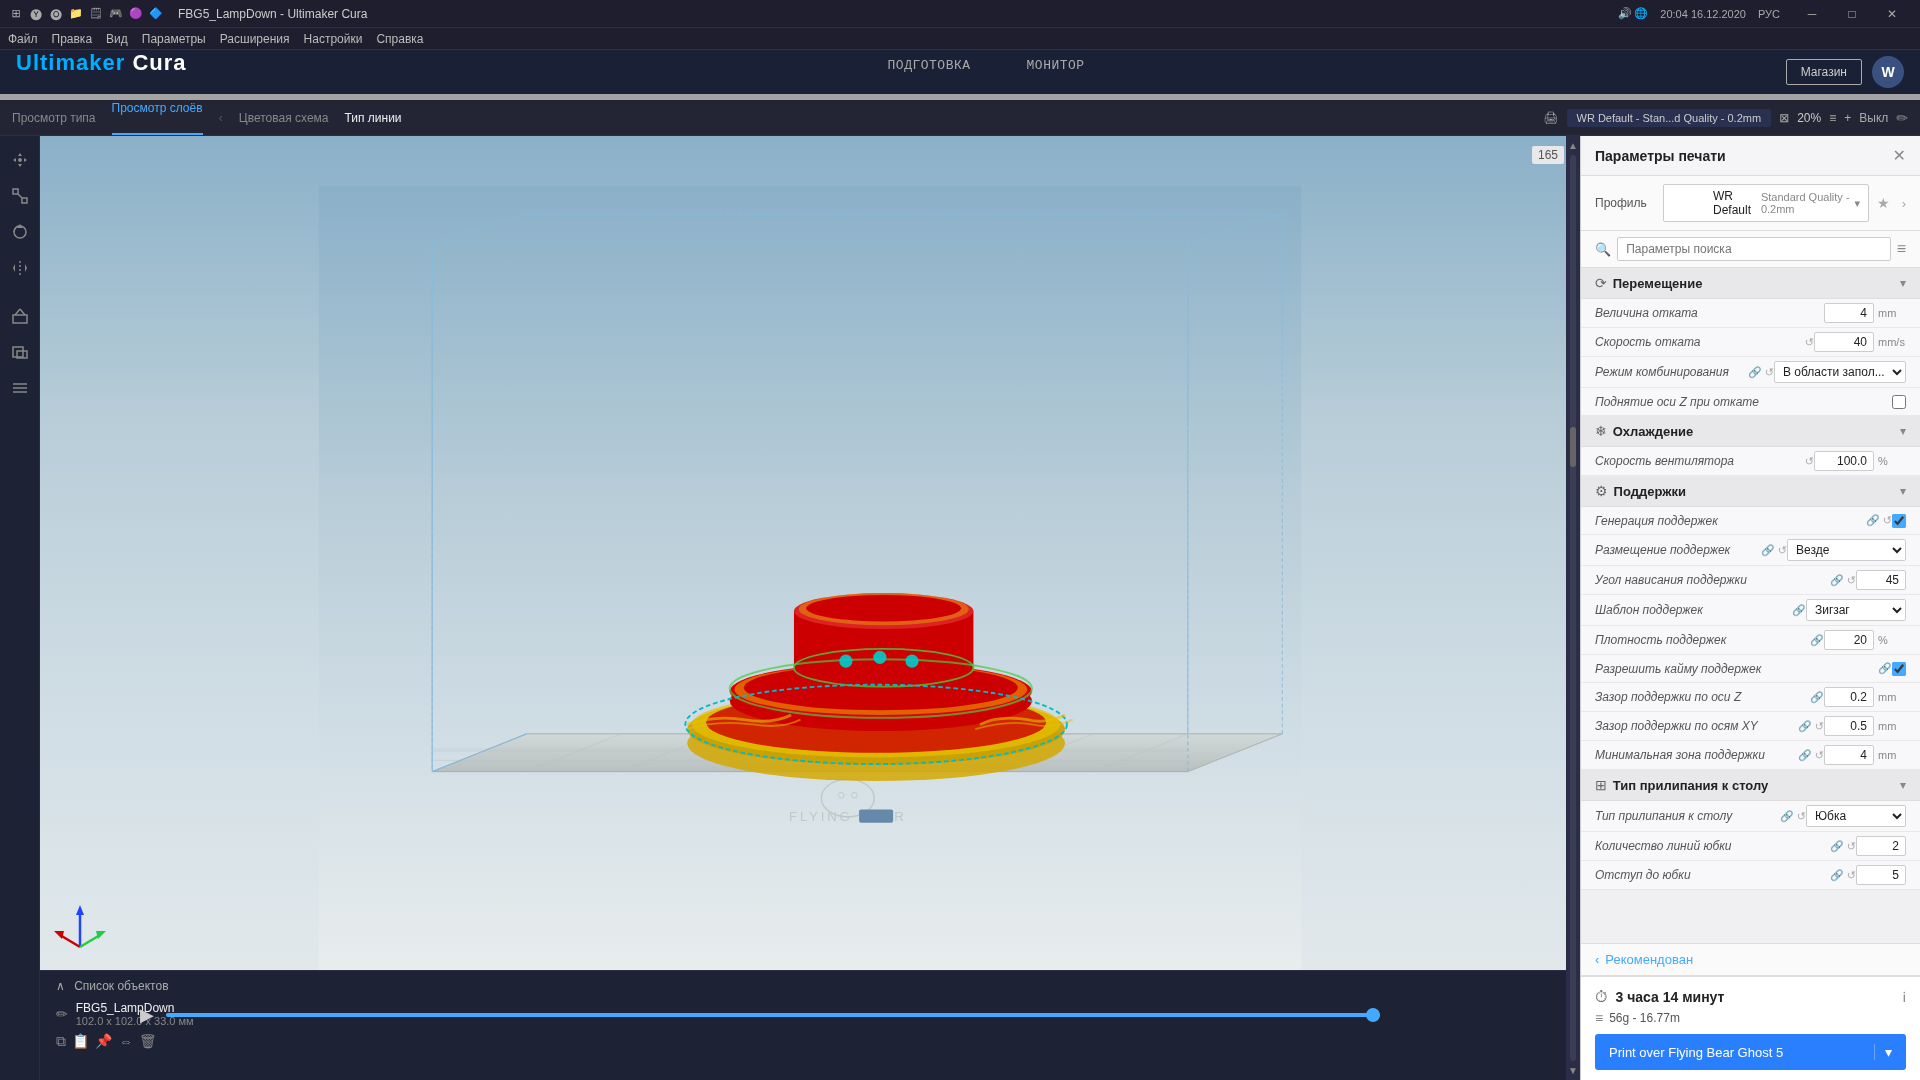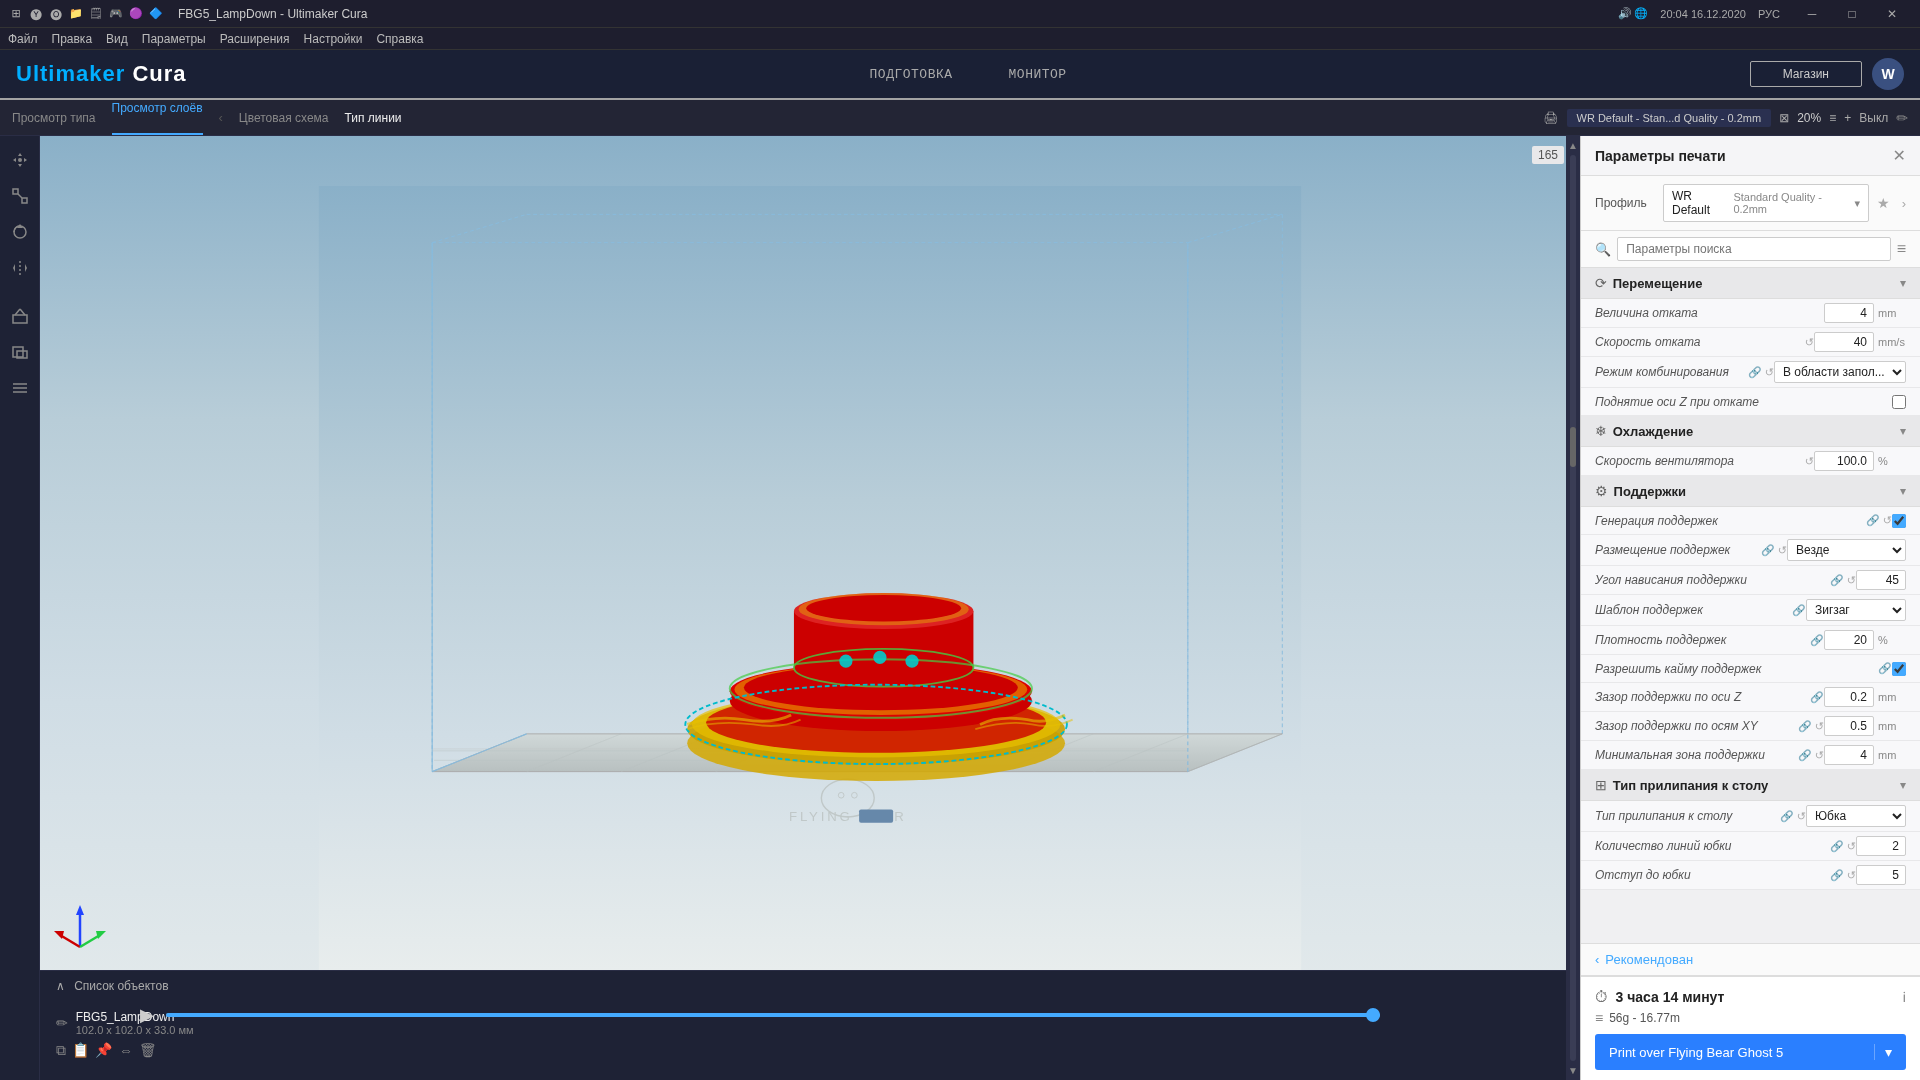--- a/index.html
+++ b/index.html
@@ -19,30 +19,30 @@
     #titlebar .win-ctrl { width: 40px; height: 28px; display: flex; align-items: center; justify-content: center; color: #aaa; font-size: 12px; cursor: pointer; }
 
     
     #menubar {
       height: 22px; background: #1e1e2e; display: flex; align-items: center; padding: 0 8px; gap: 14px; border-bottom: 1px solid #333;
     }
     #menubar span { font-size: 12px; color: #bbb; cursor: pointer; }
 
     
     #topnav {
-      height: 50px; background: #1a2035; display: flex; align-items: center; justify-content: space-between; padding: 0 16px;
-      border-bottom: 2px solid #a3a3a3;
+      height: 50px; background: #1a2035; display: flex; justify-content: space-between; padding: 0 16px;
+      border-bottom: 6px solid #a3a3a3;
     }
     #topnav .logo { font-size: 22px; font-weight: 300; color: #fff; letter-spacing: 1px; }
     #topnav .logo span { font-weight: 700; color: #00aeff; }
     #topnav .nav-tabs { display: flex; gap: 8px; }
     #topnav .nav-tab { padding: 8px 24px; font-size: 13px; color: #aaa; cursor: pointer; letter-spacing: 0.5px; font-family: Liberation Mono, monospace; }
     #topnav .nav-tab.active { background: #2a7fff; color: #fff; border-radius: 3px; }
     #topnav .right { display: flex; align-items: center; gap: 10px; }
-    #topnav .shop-btn { border: 1px solid #aaa; color: #ccc; padding: 5px 32px; font-size: 12px; cursor: pointer; border-radius: 2px; background: transparent; }
+    #topnav .shop-btn { border: 1px solid #aaa; color: #ccc; padding: 5px 14px; font-size: 12px; cursor: pointer; border-radius: 2px; background: transparent; }
     #topnav .avatar { width: 32px; height: 32px; border-radius: 50%; background: #3a5080; display: flex; align-items: center; justify-content: center; color: #fff; font-weight: bold; font-size: 14px; }
 
     
     #viewbar {
       height: 36px; background: #232535; display: flex; align-items: center; padding: 0 12px; gap: 16px; border-bottom: 1px solid #2a2d45;
     }
     #viewbar .view-type { color: #888; font-size: 12px; cursor: pointer; }
     #viewbar .view-type.active { color: #4af; border-bottom: 2px solid #4af; padding-bottom: 18px; }
     #viewbar .separator { color: #555; }
     #viewbar .scheme-label { color: #888; font-size: 12px; }
@@ -70,21 +70,21 @@
     .tool-btn {
       width: 32px; height: 32px; display: flex; align-items: center; justify-content: center;
       color: #888; cursor: pointer; border-radius: 3px; font-size: 16px;
     }
 
     
     #bottom-bar {
       position: absolute; bottom: 0; left: 40px; right: 0; height: 110px; background: #1e2235;
       border-top: 1px solid #2a2d45; padding: 8px 16px;
     }
-    #bottom-bar .obj-list-title { font-size: 12px; color: #aaa; margin-bottom: 17px; cursor: pointer; }
+    #bottom-bar .obj-list-title { font-size: 12px; color: #aaa; margin-bottom: 8px; cursor: pointer; }
     #bottom-bar .obj-name { font-size: 12px; color: #eee; }
     #bottom-bar .obj-size { font-size: 11px; color: #888; }
     #bottom-bar .obj-icons { display: flex; gap: 6px; margin-top: 6px; }
     #bottom-bar .obj-icon { font-size: 14px; color: #888; cursor: pointer; }
 
     
     #playback {
       position: absolute; bottom: 50px; left: 100px; right: 200px; height: 30px;
       display: flex; align-items: center; gap: 12px;
     }
@@ -113,21 +113,21 @@
 
     
     #profile-row {
       padding: 8px 14px; display: flex; align-items: center; gap: 8px; border-bottom: 1px solid #ddd; background: #fafafa;
     }
     #profile-row .profile-label { font-size: 12px; color: #555; width: 60px; }
     #profile-row .profile-select {
       flex: 1; display: flex; align-items: center; justify-content: space-between;
       border: 1px solid #ccc; padding: 4px 8px; border-radius: 2px; background: #fff; cursor: pointer;
     }
-    #profile-row .profile-select span { font-size: 11px; color: #777; }
+    #profile-row .profile-select span { font-size: 11px; color: #777; margin-left: 41px; }
     #profile-row .star-icon { color: #aaa; font-size: 14px; cursor: pointer; }
 
     
     #param-search {
       padding: 6px 14px; border-bottom: 1px solid #ddd; background: #fafafa;
       display: flex; align-items: center; gap: 6px;
     }
     #param-search input {
       flex: 1; border: 1px solid #ccc; padding: 4px 8px; border-radius: 2px; font-size: 12px; background: #fff; color: #333;
     }

